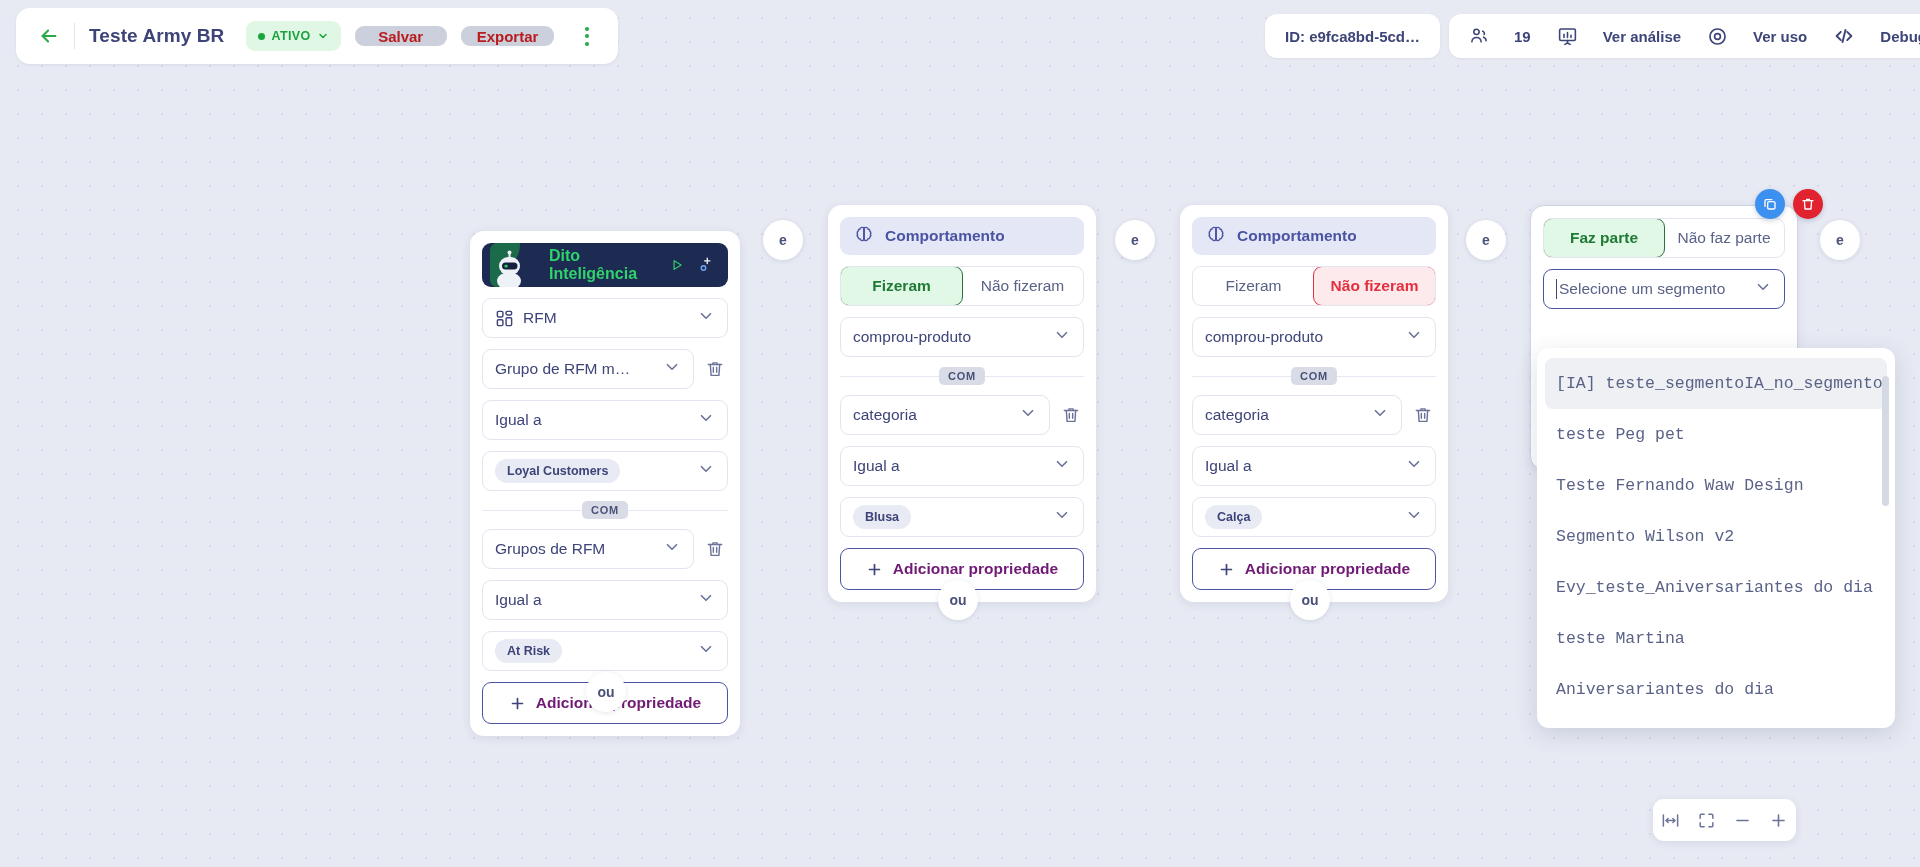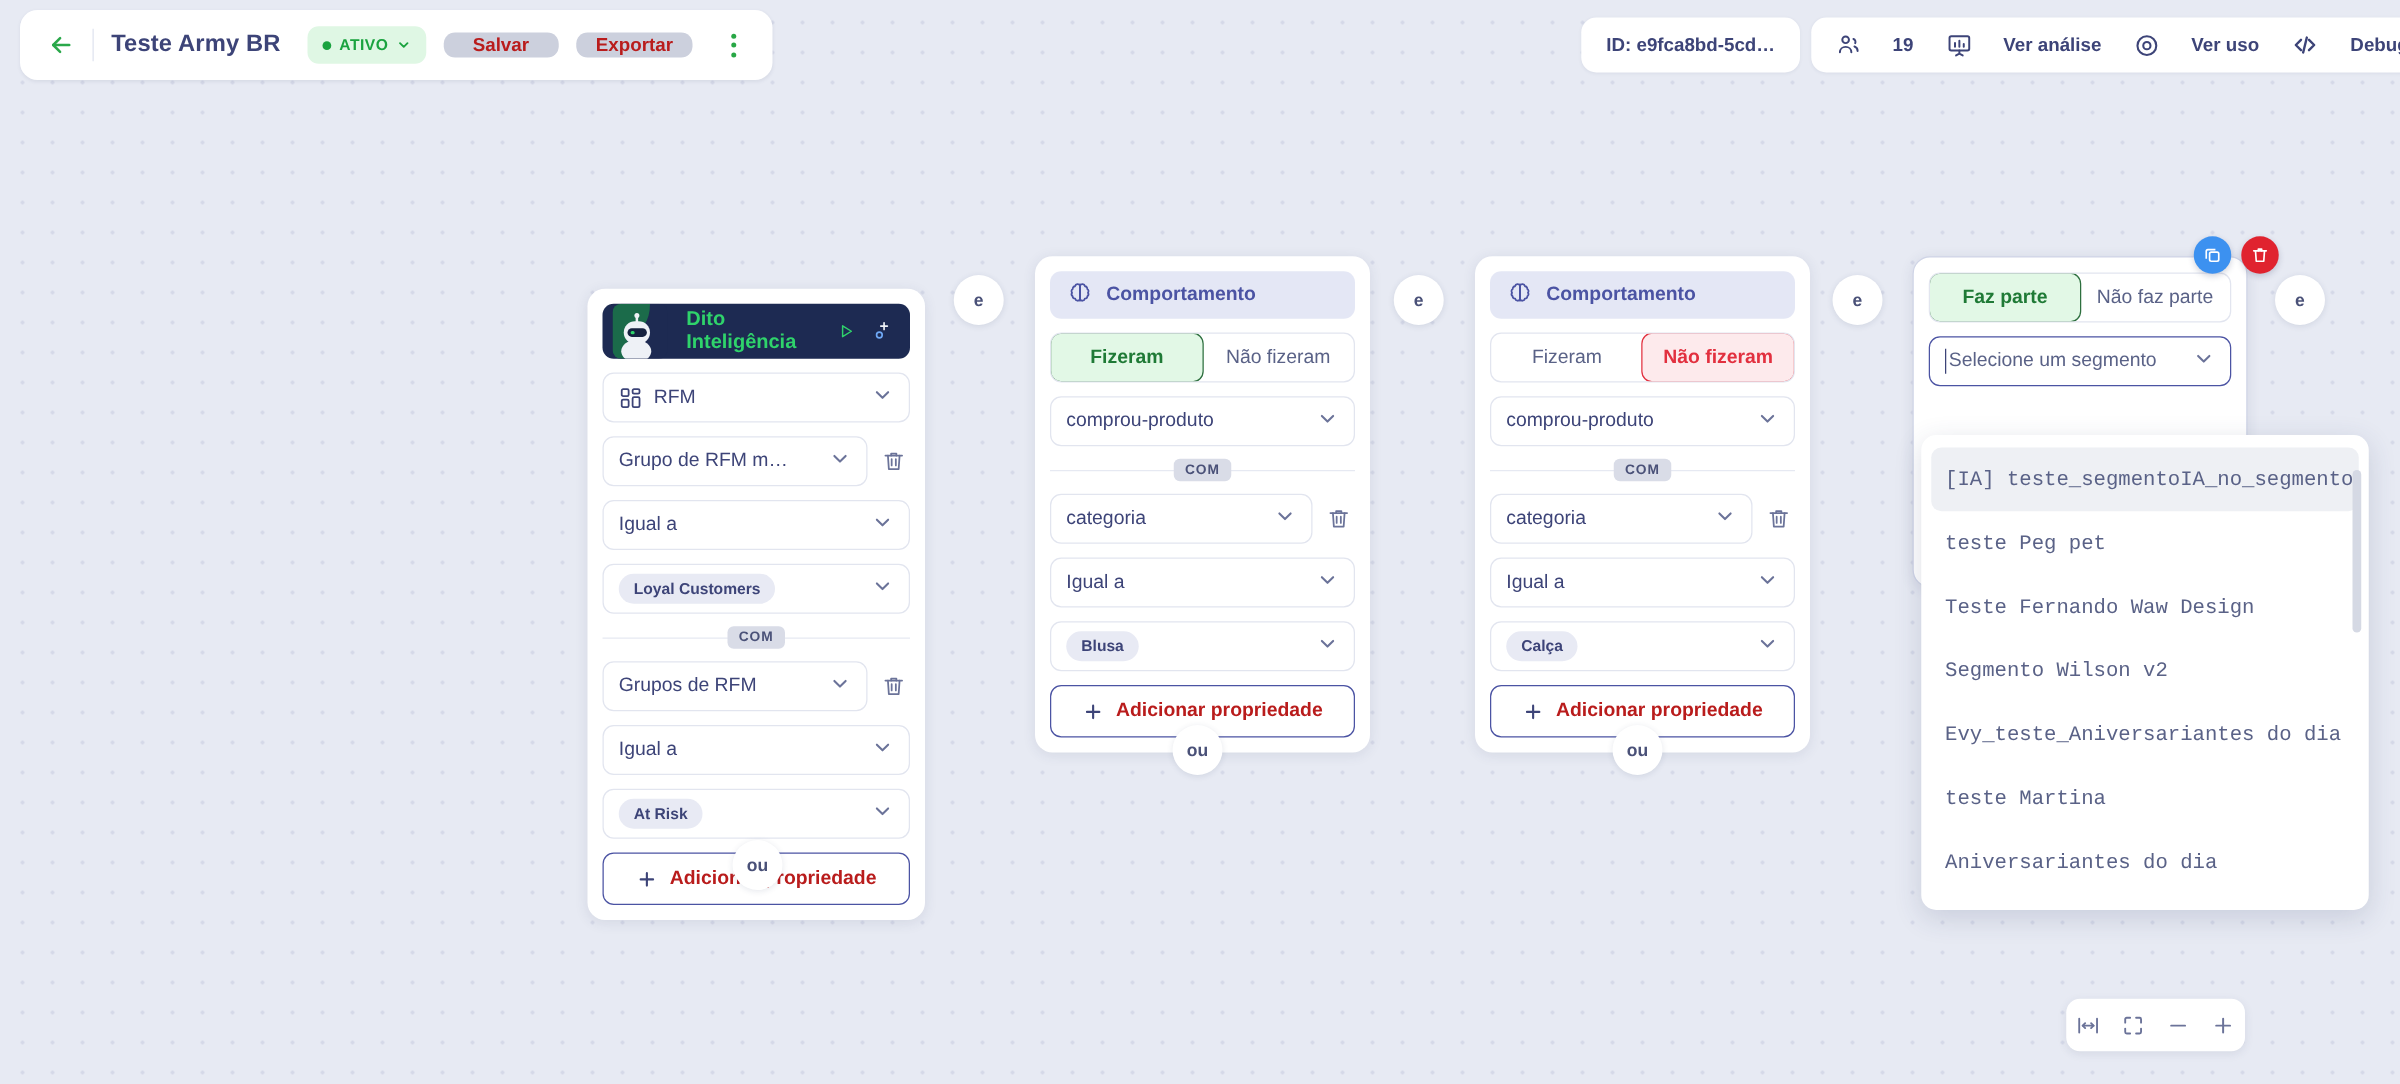--- a/index.html
+++ b/index.html
@@ -150,21 +150,21 @@
     content: ""; position: absolute; left: 0; right: 0; top: 50%; height: 1px; background: #e6e9f2;
   }
   .com-tag {
     position: relative; background: #d9dce7; color: #4a5178;
     font-size: 11px; font-weight: 700; letter-spacing: .8px;
     border-radius: 5px; padding: 3px 9px;
   }
 
   .add-prop {
     height: 42px; border: 1.5px solid #4b53a3; border-radius: 9px;
-    background: #fff; color: #b91c1c; font-weight: 700; font-size: 15.5px;
+    background: #fff; color: #701a75; font-weight: 700; font-size: 15.5px;
     display: flex; align-items: center; justify-content: center; gap: 10px;
     cursor: pointer; font-family: inherit;
   }
 
   .conn {
     position: absolute; width: 40px; height: 40px; border-radius: 50%;
     background: #fff; box-shadow: 0 1px 5px rgba(45,55,100,.12);
     display: flex; align-items: center; justify-content: center;
     font-size: 14px; font-weight: 600; color: #4a5178; cursor: pointer;
   }

